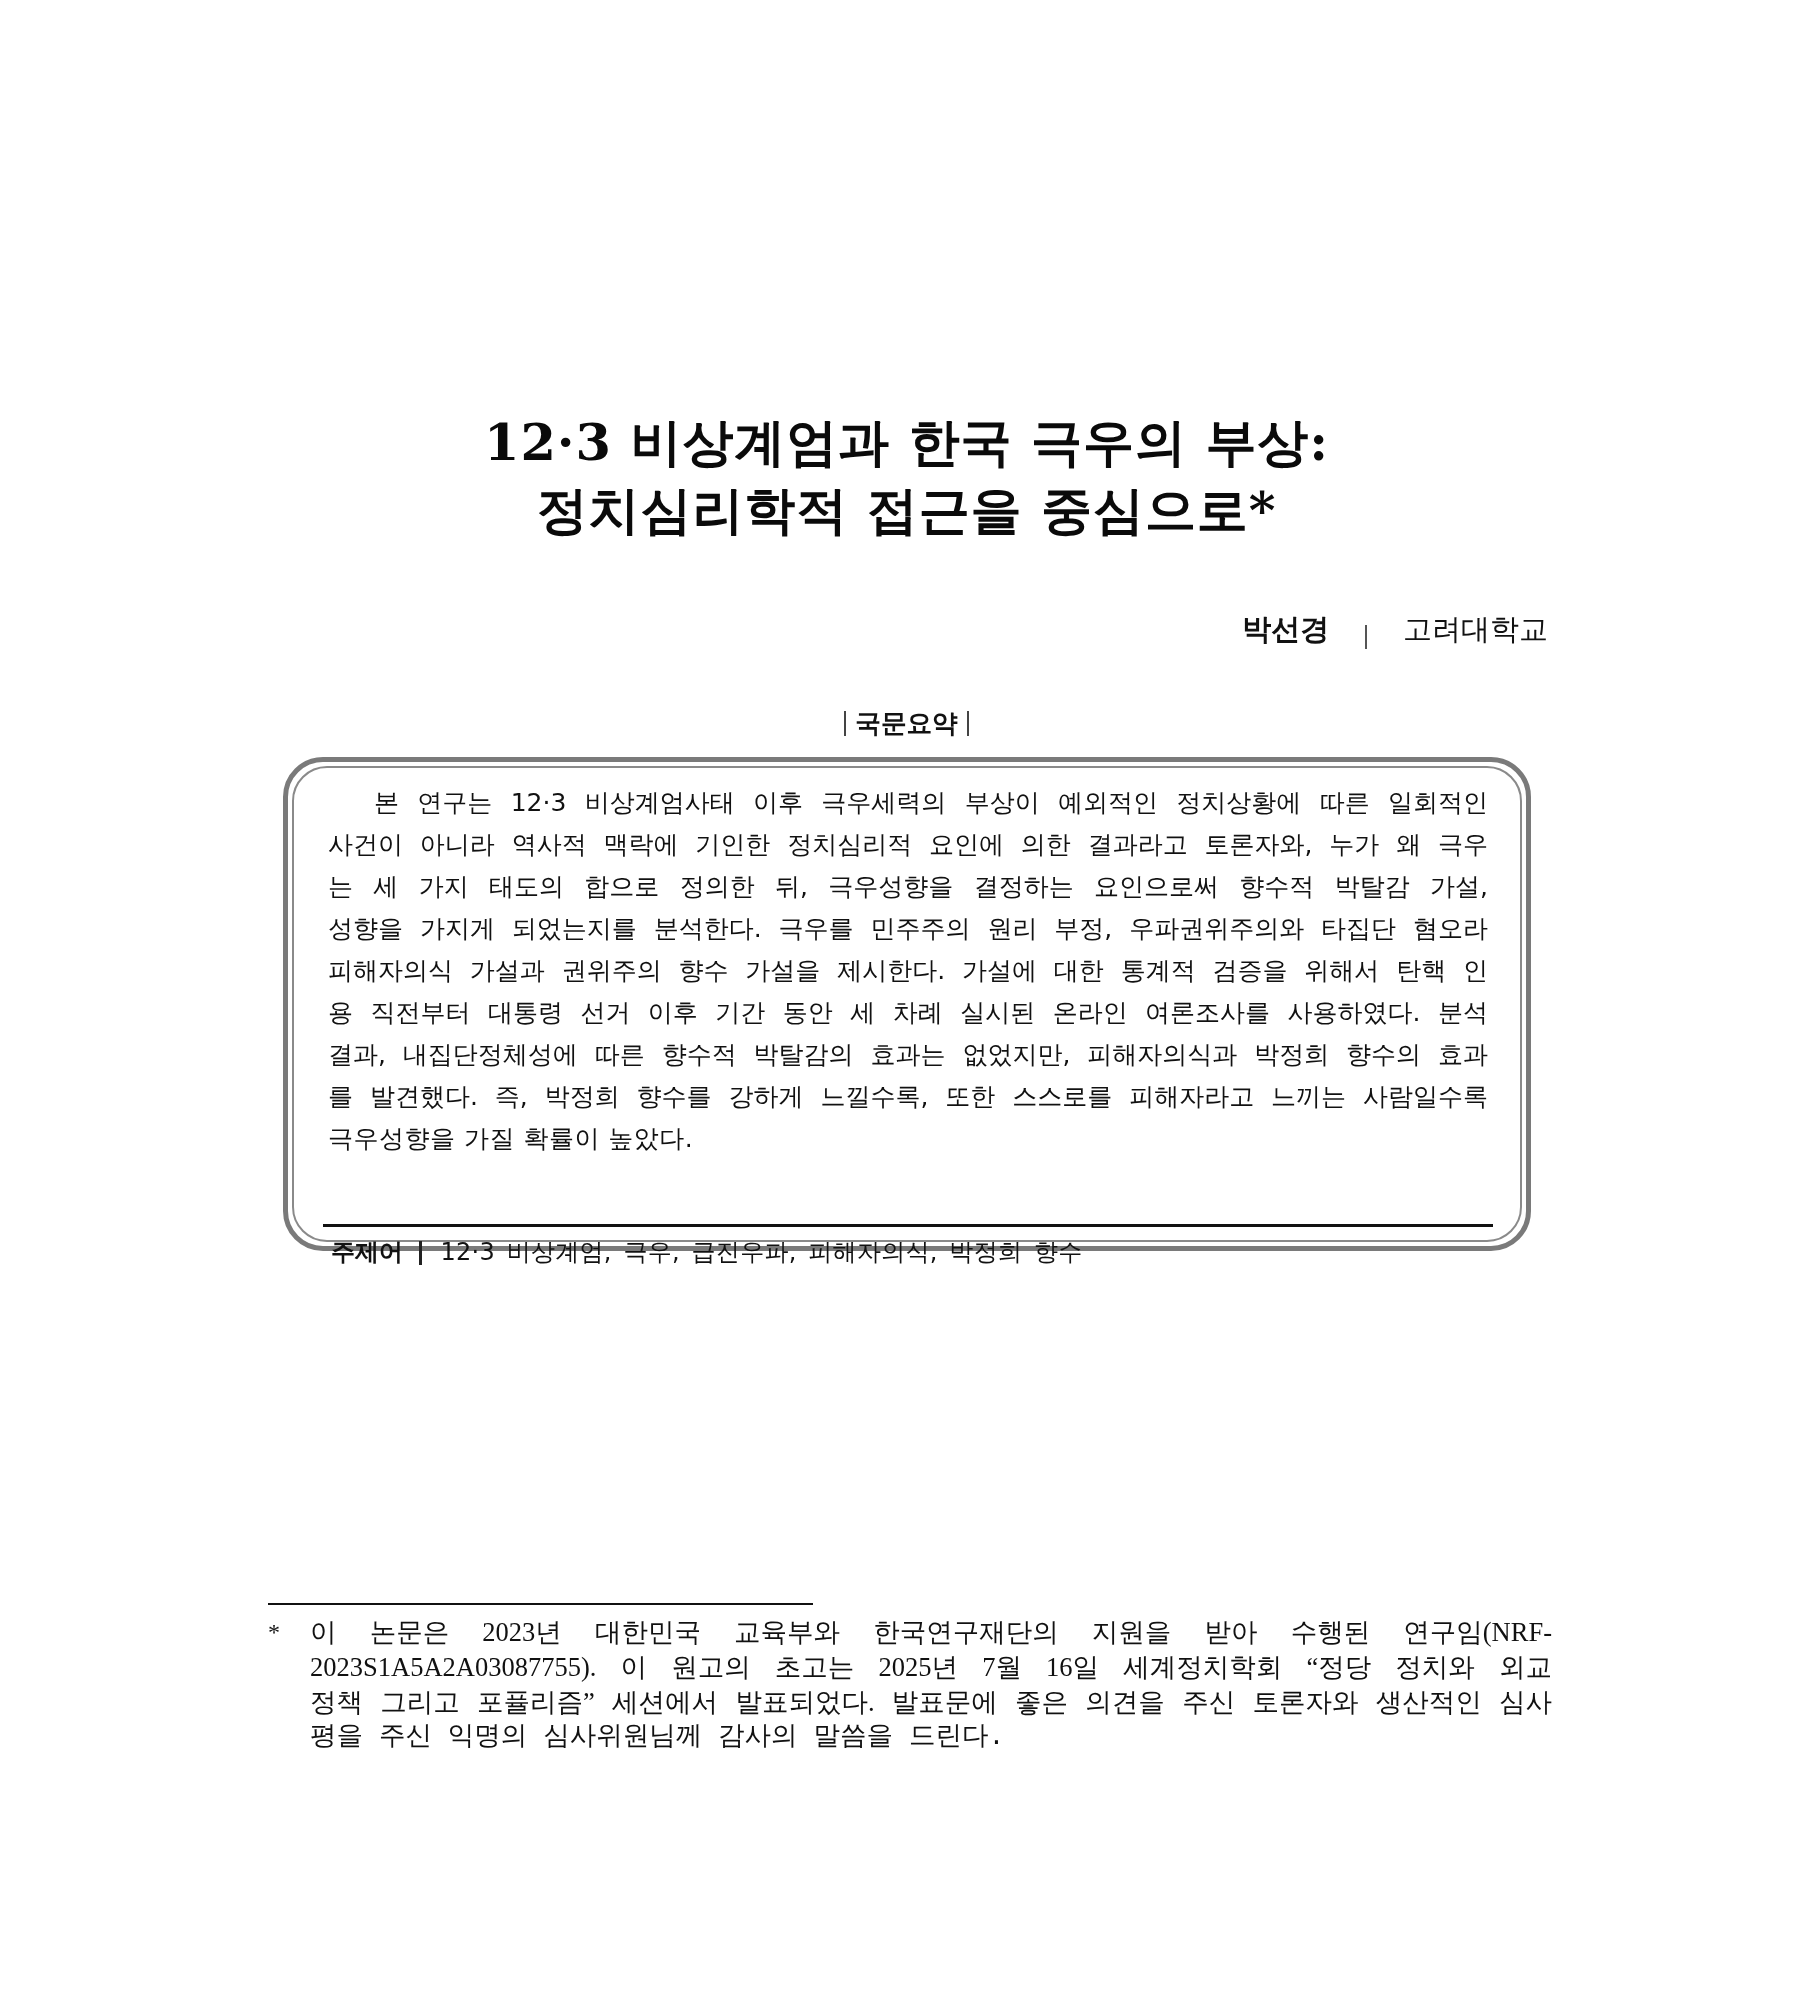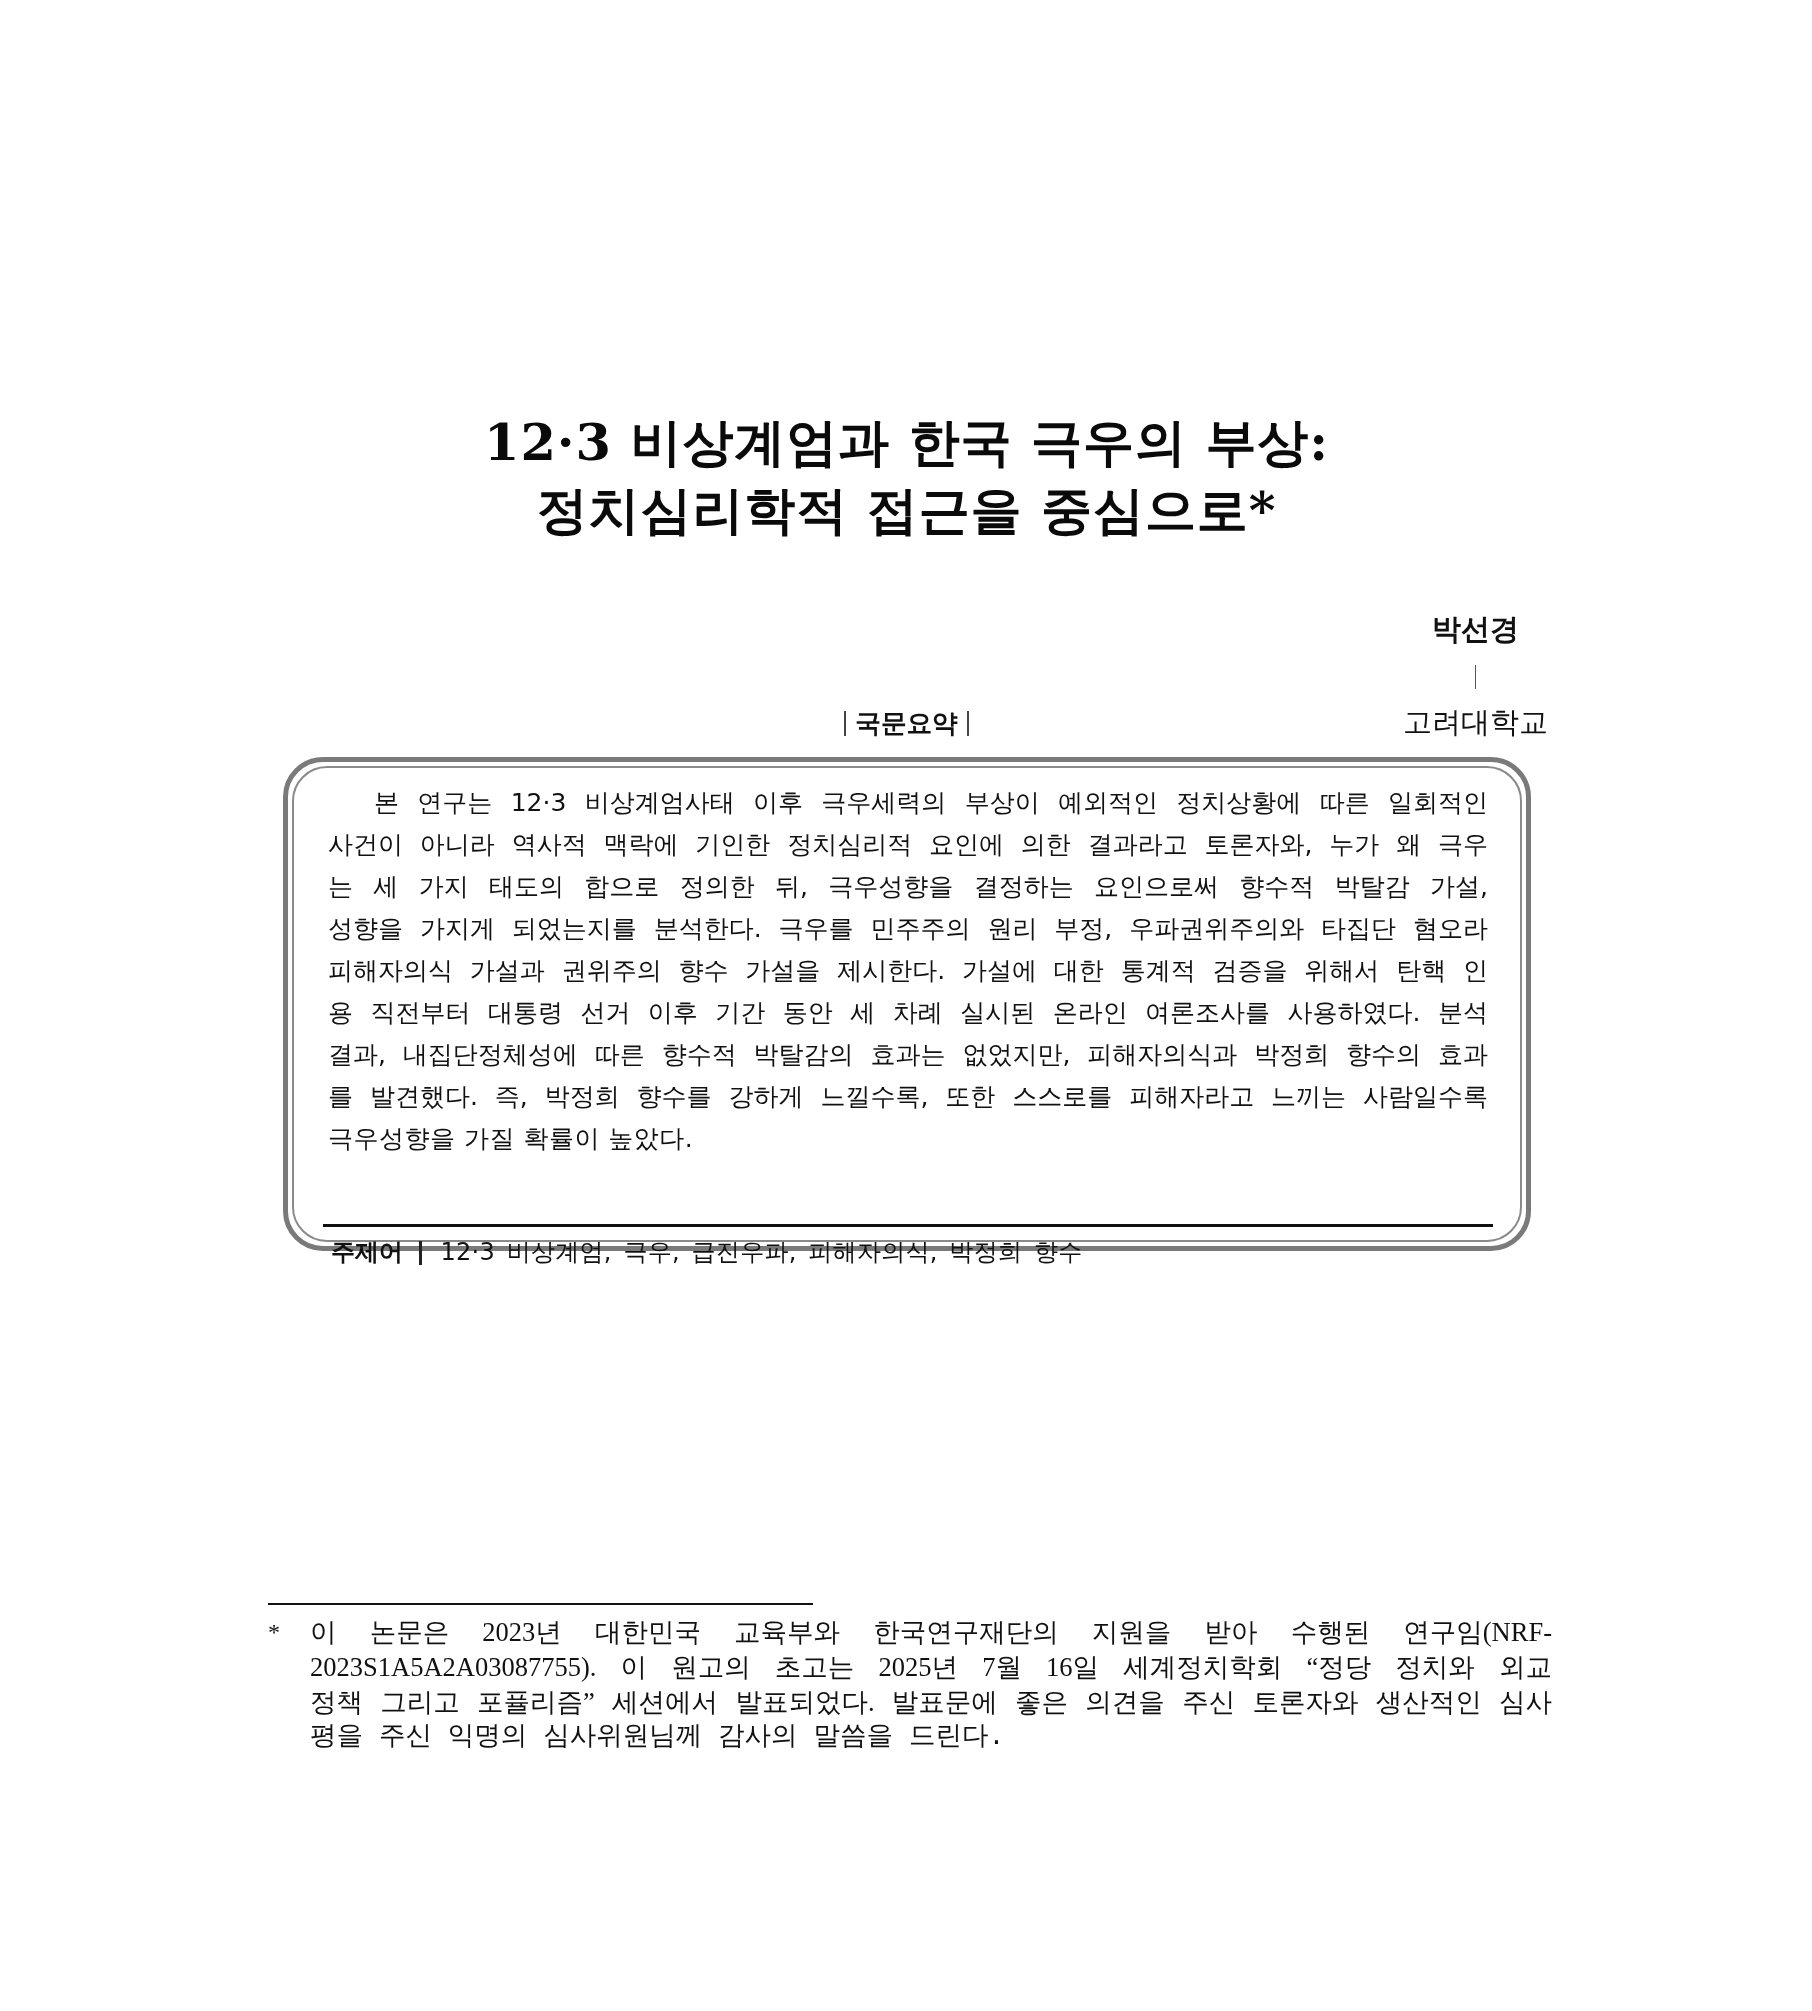--- a/index.html
+++ b/index.html
@@ -41,34 +41,33 @@
     
     .author-line {
       position: absolute;
       right: 265px;
       top: 609px;
       font-family: "DejaVu Sans", "Liberation Sans", sans-serif;
       font-size: 29px;
       line-height: 40px;
       white-space: nowrap;
       display: flex;
-      align-items: center;
+      align-items: flex-end;
       gap: 16px;
-      flex-direction: column;
     }
     .author-name { font-weight: bold; }
     .author-sep {
       display: inline-block;
       width: 1.8px;
       height: 24px;
       background: #555555;
       margin: 0 20px;
     }
     .author-affil {
-      font-family: Liberation Mono, monospace;
+      font-family: Liberation Sans, sans-serif;
       font-weight: normal;
     }
 
     
     .abstract-heading {
       position: absolute;
       left: 0;
       top: 705px;
       width: 1813px;
       display: flex;

